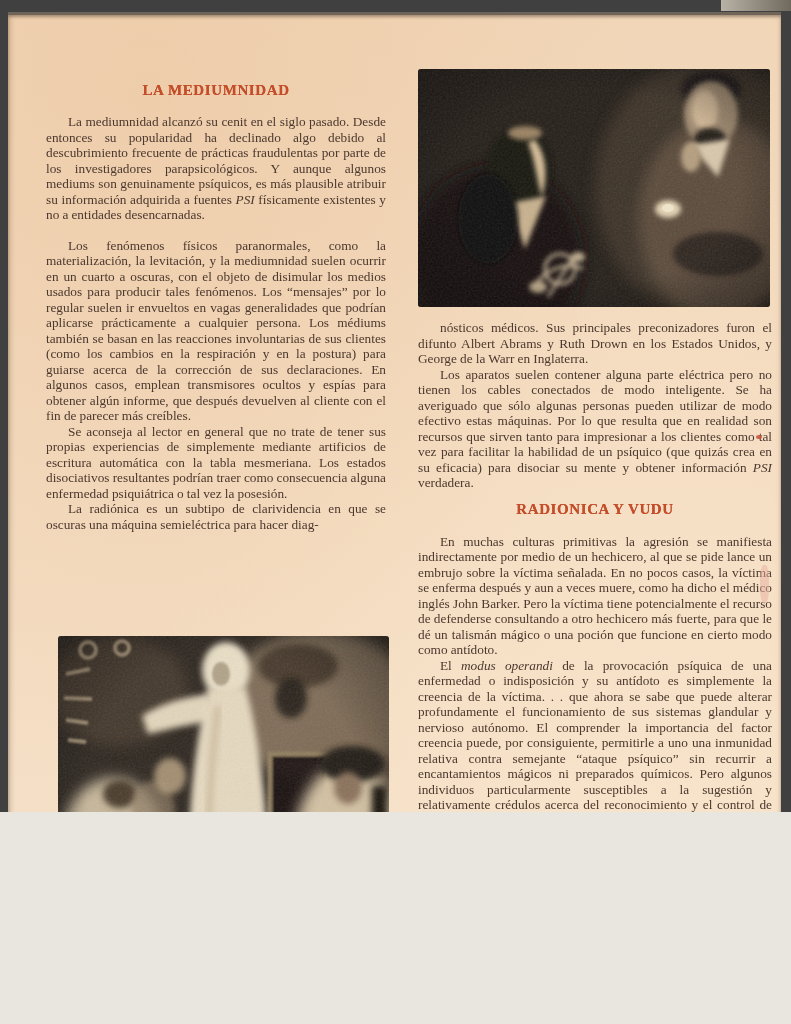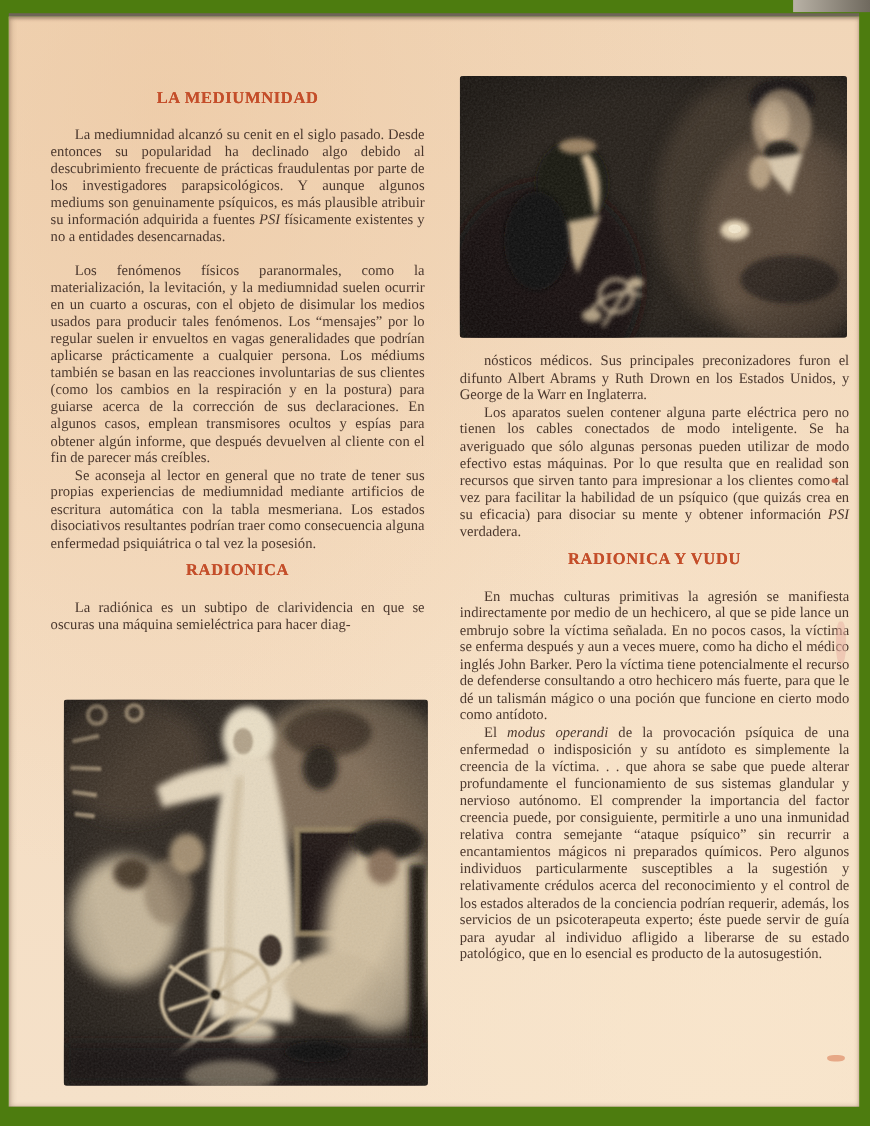--- a/index.html
+++ b/index.html
@@ -1,19 +1,19 @@
 <!DOCTYPE html>
 <html lang="es"><head>
 <meta charset="utf-8">
 <style>
   html,body{margin:0;padding:0;}
   body{background:#e9e6df;}
   .canvas{
-    position:relative;width:791px;height:1024px;margin:0 auto;
-    background:#4d7c0f;overflow:hidden;
+    position:relative;width:791px;height:812px;margin:0 auto;
+    background:#404040;overflow:hidden;
     font-family:"Liberation Serif", serif;
   }
   .scan-corner{
     position:absolute;top:0;right:0;width:70px;height:11px;
     background:linear-gradient(90deg, #b9b2a6, #6f695e);
   }
   .paper{
     position:absolute;left:8px;top:12px;width:773px;height:991px;
     background:
       radial-gradient(ellipse at 18% 8%, rgba(235,197,158,.55), transparent 55%),
@@ -55,23 +55,22 @@
 
   <div class="paper">
 
     <div class="col col-left">
       <h2 class="heading">LA MEDIUMNIDAD</h2>
 
       <p class="body gap-after"><span>La mediumnidad alcanzó su cenit en el siglo pasado. Desde entonces su popularidad ha declinado algo debido al descubrimiento frecuente de prácticas fraudulentas por parte de los investigadores parapsicológicos. Y aunque algunos mediums son genuinamente psíquicos, es más plausible atribuir su información adquirida a fuentes </span><i>PSI</i><span> físicamente existentes y no a entidades desencarnadas.</span></p>
 
       <p class="body">Los fenómenos físicos paranormales, como la materialización, la levitación, y la mediumnidad suelen ocurrir en un cuarto a oscuras, con el objeto de disimular los medios usados para producir tales fenómenos. Los “mensajes” por lo regular suelen ir envueltos en vagas generalidades que podrían aplicarse prácticamente a cualquier persona. Los médiums también se basan en las reacciones involuntarias de sus clientes (como los cambios en la respiración y en la postura) para guiarse acerca de la corrección de sus declaraciones. En algunos casos, emplean transmisores ocultos y espías para obtener algún informe, que después devuelven al cliente con el fin de parecer más creíbles.</p>
 
-      <p class="body">Se aconseja al lector en general que no trate de tener sus propias experiencias de mediumnidad mediante artificios de escritura automática con la tabla mesmeriana. Los estados disociativos resultantes podrían traer como consecuencia alguna enfermedad psiquiátrica o tal vez la posesión.</p>
-
-      <h2 class="heading mid">RADIONICA</h2>
+      <p class="body">Se aconseja al lector en general que no trate de tener sus propias experiencias de simplemente mediante artificios de escritura automática con la tabla mesmeriana. Los estados disociativos resultantes podrían traer como consecuencia alguna enfermedad psiquiátrica o tal vez la posesión.</p>
+
 
       <p class="body">La radiónica es un subtipo de clarividencia en que se oscuras una máquina semieléctrica para hacer diag-</p>
     </div>
 
     <svg class="photo photo-bottom" viewBox="0 0 331 351" preserveAspectRatio="none">
       <defs>
         <filter id="b2a" x="-40%" y="-40%" width="180%" height="180%">
             <feGaussianBlur stdDeviation="7"></feGaussianBlur>
           </filter>
         <filter id="b2b" x="-40%" y="-40%" width="180%" height="180%">

